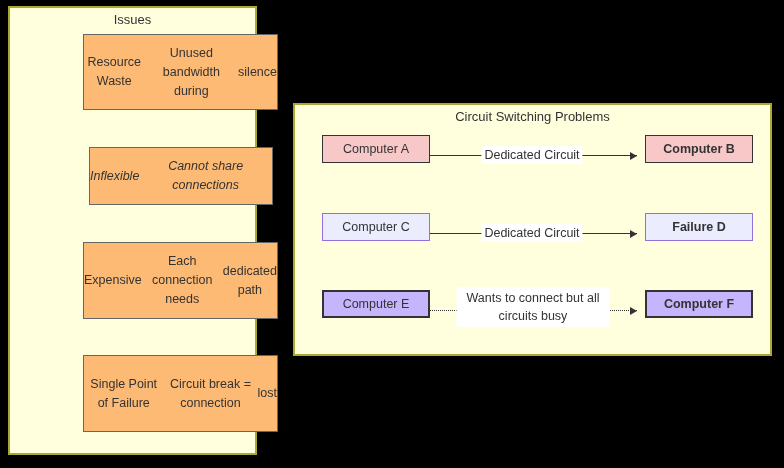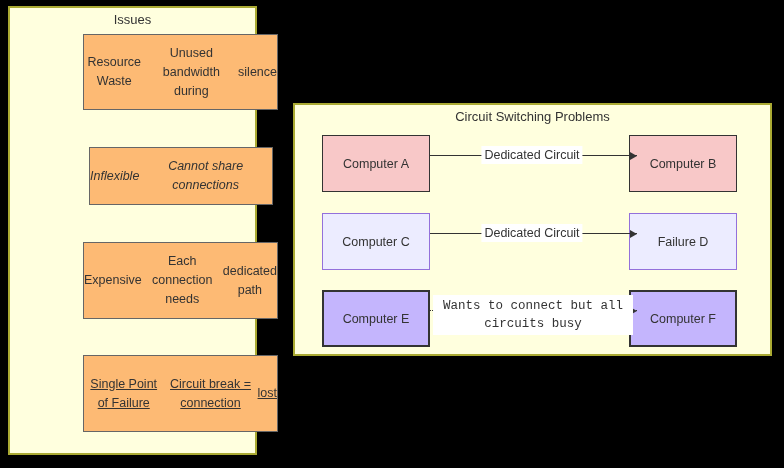--- a/index.html
+++ b/index.html
@@ -40,38 +40,38 @@
     justify-content: center;
     align-items: center;
     text-align: center;
     font-size: 12.5px;
     line-height: 19px;
     margin-left: 48px;
   }
   #issue-0 { left: 25px; top: 26px;  width: 195px; height: 76px; }
   #issue-1 { left: 31px; top: 139px; width: 184px; height: 58px; font-style: italic; }
   #issue-2 { left: 25px; top: 234px; width: 195px; height: 77px; }
-  #issue-3 { left: 25px; top: 347px; width: 195px; height: 77px; text-decoration: underline; }
+  #issue-3 { left: 25px; top: 347px; width: 195px; height: 77px; }
   
   .node {
     position: absolute;
     width: 108px;
-    height: 57px;
+    height: 28px;
     box-sizing: border-box;
     display: flex;
     align-items: center;
     justify-content: center;
     font-size: 12.5px;
     color: #333333;
   }
   .node.pink     { background: #f8c8c8; border: 1.5px solid #333333; }
   .node.lavender { background: #ececff; border: 1px   solid #9370db; }
   .node.red      { background: #c4b5fd; border: 2.5px solid #333333; }
   .col-left  { left: 27px;  }
-  .col-right { left: 334px; }
+  .col-right { left: 350px; font-weight: bold; }
   .row-1 { top: 30px;  }
   .row-2 { top: 108px; }
   .row-3 { top: 185px; }
   
   .edge {
     position: absolute;
     left: 135px;
     width: 207px;
     height: 0;
   }
@@ -97,21 +97,21 @@
     background: #ffffff;
     color: #333333;
     font-size: 12.5px;
     line-height: 18px;
     text-align: center;
     padding: 0 3px;
     white-space: nowrap;
   }
   #label-0 { left: 237px; top: 41px;  }
   #label-1 { left: 237px; top: 119px; }
-  #label-2 { left: 238px; top: 190px; padding: 2px 10px; font-family: Liberation Mono, monospace; }
+  #label-2 { left: 238px; top: 182px; padding: 2px 10px; }
 </style>
 </head>
 <body>
 
 <div class="panel" id="issues-panel">
   <div class="panel-title">Issues</div>
 
   <div class="issue-box" id="issue-0">
     <div>Resource Waste</div>
     <div>Unused bandwidth during</div>

